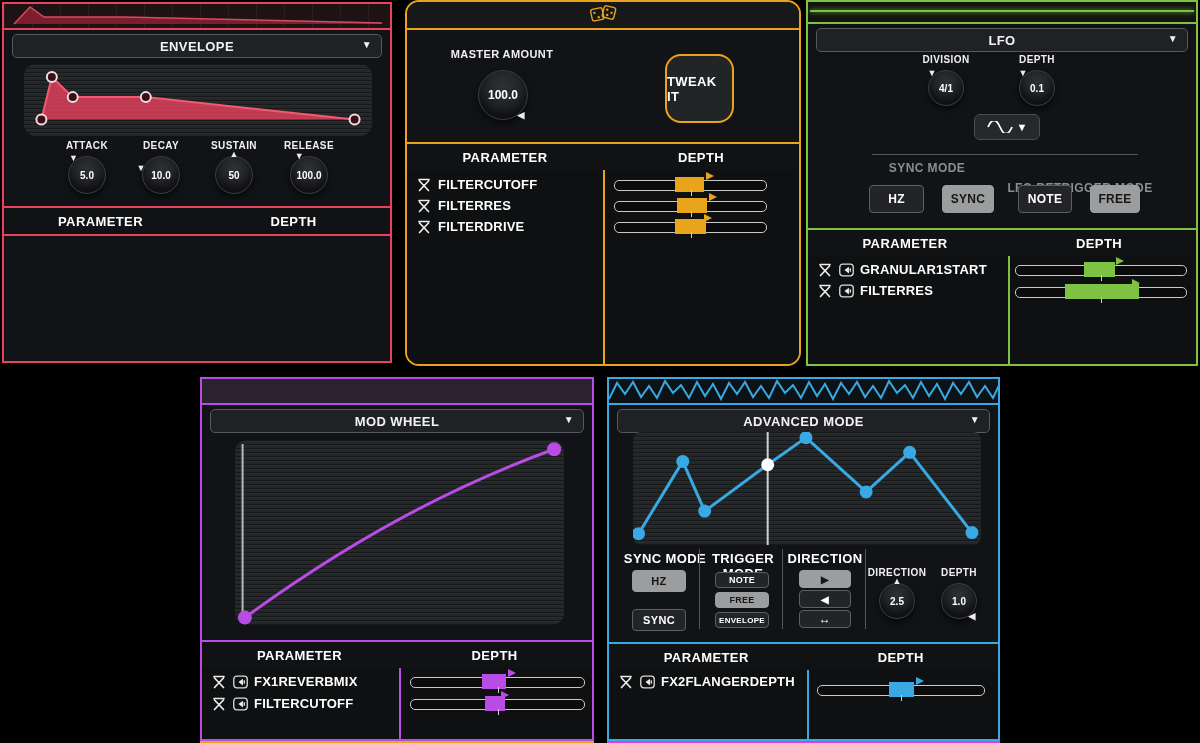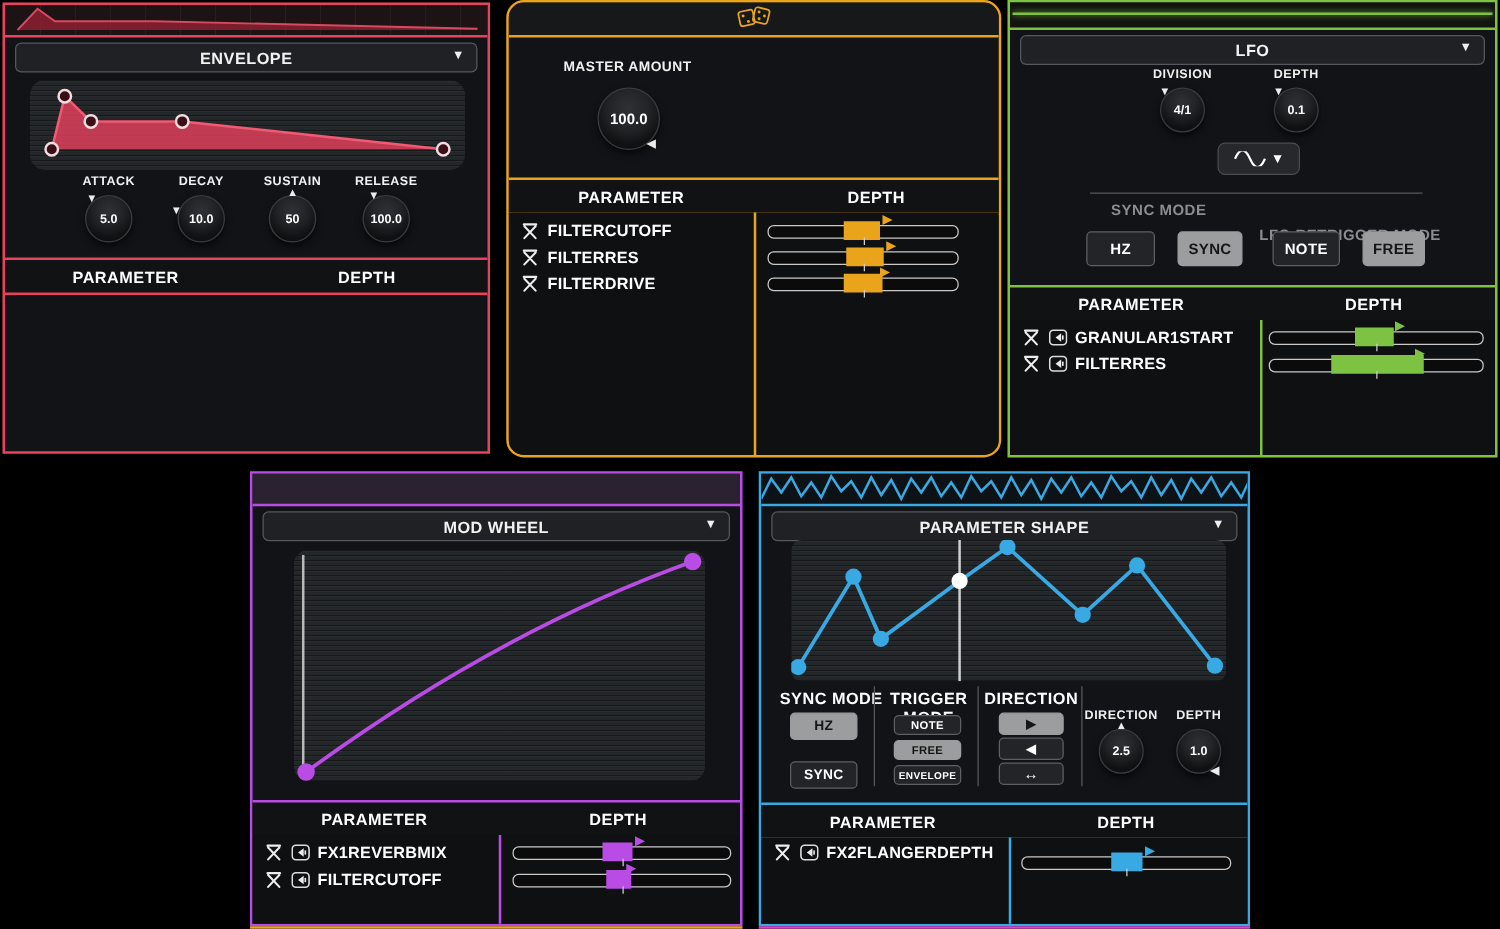--- a/index.html
+++ b/index.html
@@ -144,20 +144,23 @@
             <circle cx="23" cy="8" r="1.1"></circle>
             <circle cx="19" cy="10" r="1.1"></circle>
         </g>
       </svg>
     </div>
     <div class="klabel" style="position:absolute;left:30px;top:46px;width:130px;text-align:center;font-size:11px;">MASTER AMOUNT</div>
     <div class="knob" style="position:absolute;left:71px;top:68px;width:48px;height:48px;font-size:12px;margin:0;">
       <span>100.0</span>
     <span class="kmark" style="transform: translate(-50%, -50%) rotate(138deg) translateY(-27px) rotate(-138deg);">◀</span>
       </div>
+    <div class="tweak" style="left:258px;top:52px;width:65px;height:65px;">
+      <span>TWEAK IT</span>
+    </div>
 
     <div class="thead" style="top:140px;">
       <div class="col">PARAMETER</div>
       <div class="col">DEPTH</div>
     </div>
     <div class="tbody" style="top:168px;">
       <div class="vdiv" style="left:196px;"></div>
       <div class="prow" style="top:7px;">
         <span class="icn">
             <svg viewBox="0 0 14 14">
@@ -360,21 +363,21 @@
     </div>
   </div>
 
   <div class="panel" id="p-adv" style="--accent: #38a9e2;">
     <div class="strip" style="background:#0d1216;">
       <svg id="zz-svg" width="389" height="22" viewBox="0 0 389 22">
           <polyline points="0,20 8,4 16,15 24,3 32,18 40,7 48,19 56,2 64,14 72,6 80,19 88,3 96,17 104,5 112,20 120,4 128,15 136,3 144,18 152,7 160,19 168,2 176,14 184,6 192,19 200,3 208,17 216,5 224,20 232,4 240,15 248,3 256,18 264,7 272,19 280,2 288,14 296,6 304,19 312,3 320,17 328,5 336,20 344,4 352,15 360,3 368,18 376,7 384,19 392,2" fill="none" stroke="#38a9e2" stroke-width="2"></polyline>
         </svg>
     </div>
     <div class="titlebar" style="top:30px;">
-      <span>PARAMETER SHAPE</span>
+      <span>ADVANCED MODE</span>
       <span class="dd">▼</span>
     </div>
     <div class="display" style="left:24px;top:53px;width:348px;height:113px;border-radius:8px;">
       <svg id="adv-svg" width="348" height="113" viewBox="0 0 348 113">
           <line x1="134.67600000000002" y1="0" x2="134.67600000000002" y2="113" stroke="#cfcfcf" stroke-width="2"></line>
           <polyline points="5.5680000000000005,101.7 49.763999999999996,29.380000000000003 71.688,79.1 134.67600000000002,32.769999999999996 172.956,5.65 233.16000000000003,59.89 276.66,20.34 338.952,100.57000000000001" fill="none" stroke="#38a9e2" stroke-width="3" stroke-linejoin="round"></polyline>
           <circle cx="5.5680000000000005" cy="101.7" r="6.5" fill="#38a9e2"></circle>
           <circle cx="49.763999999999996" cy="29.380000000000003" r="6.5" fill="#38a9e2"></circle>
           <circle cx="71.688" cy="79.1" r="6.5" fill="#38a9e2"></circle>
           <circle cx="134.67600000000002" cy="32.769999999999996" r="6.5" fill="#ffffff"></circle>

